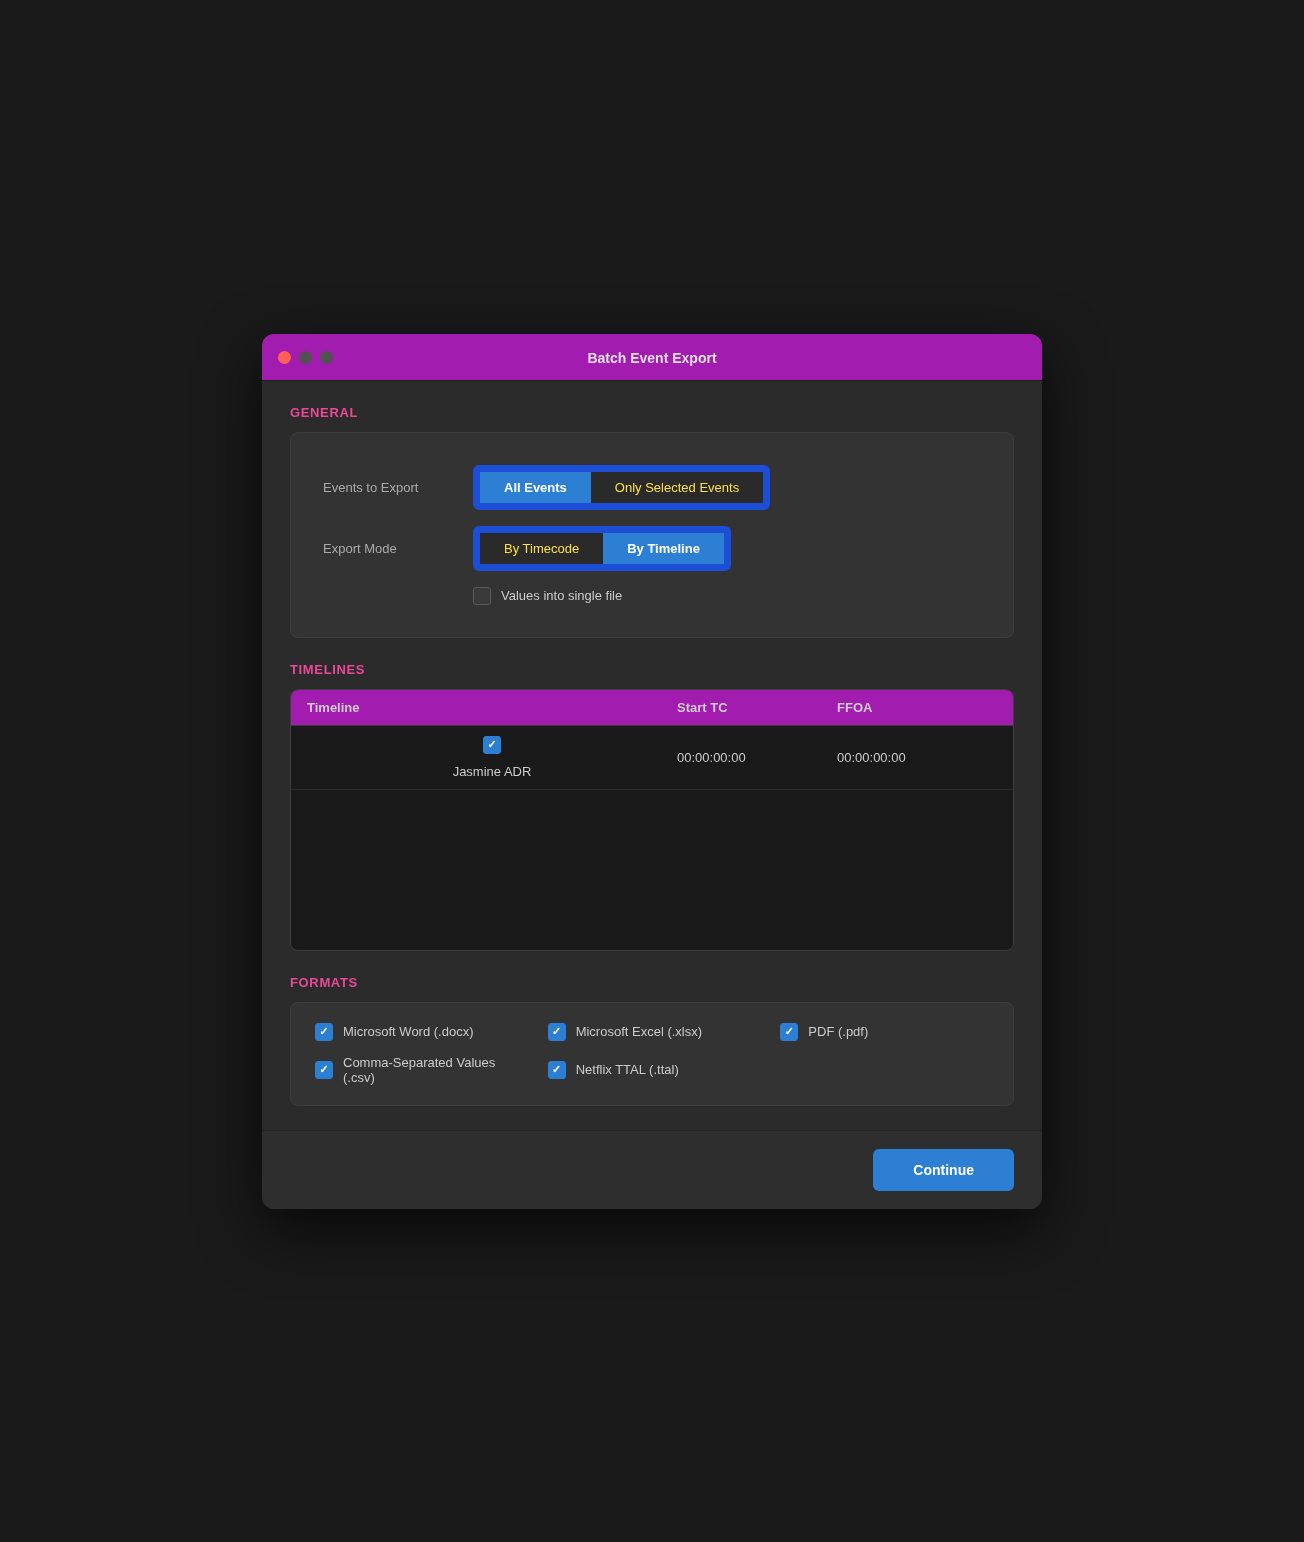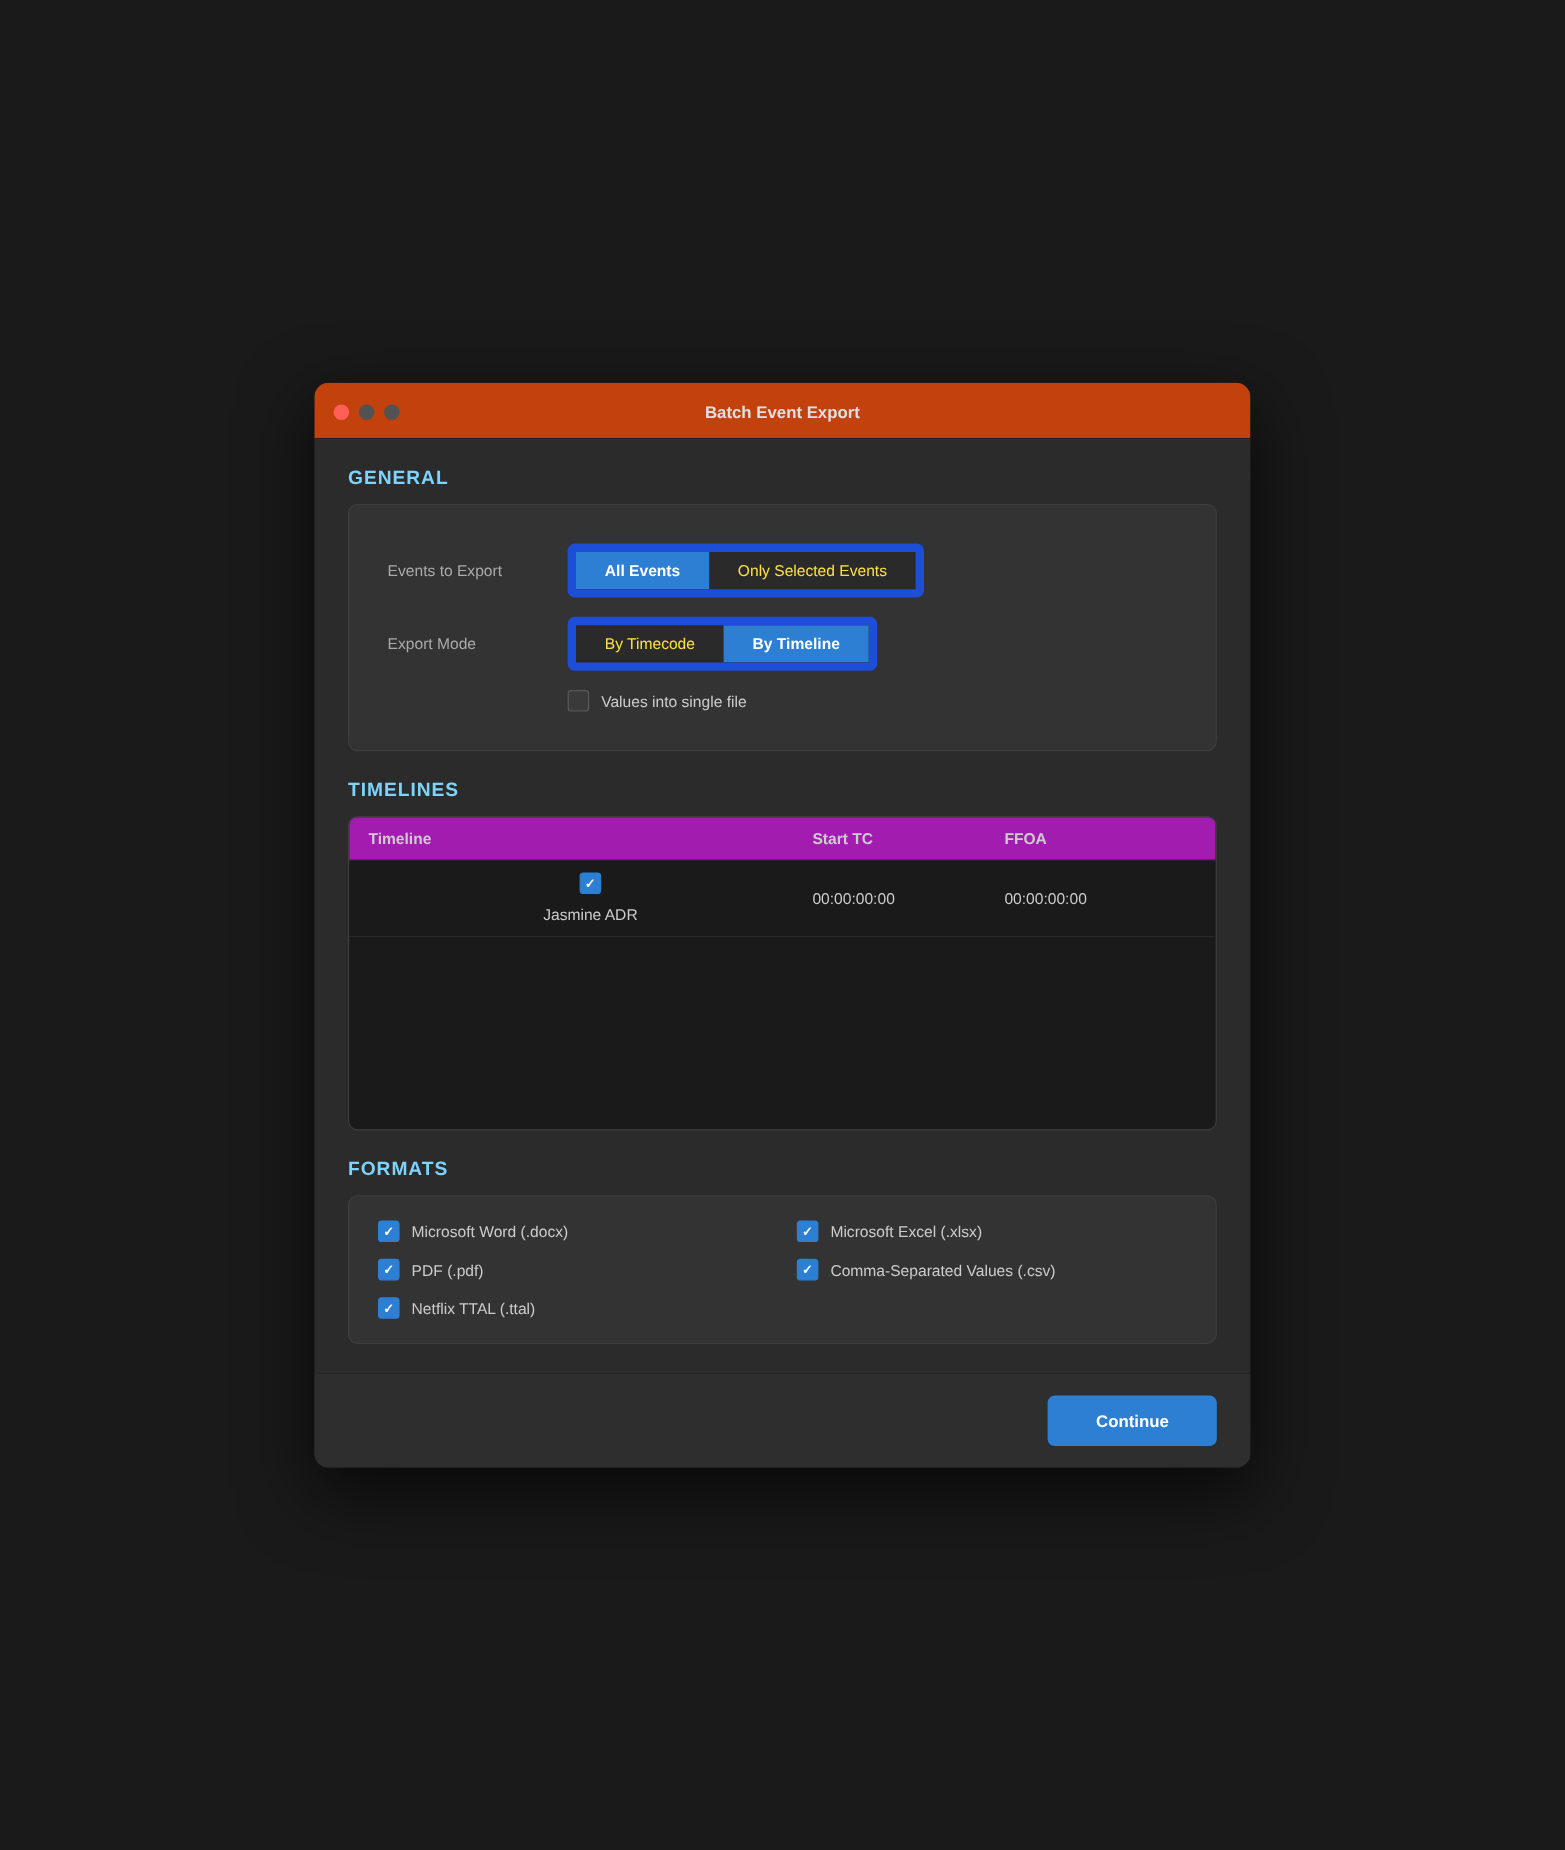--- a/index.html
+++ b/index.html
@@ -19,21 +19,21 @@
 
     .window {
       background: #2b2b2b;
       border-radius: 12px;
       width: 780px;
       box-shadow: 0 20px 60px rgba(0,0,0,0.7);
       overflow: hidden;
     }
 
     .title-bar {
-      background: #c2410c;
+      background: #a21caf;
       padding: 16px 20px 14px 20px;
       display: flex;
       align-items: center;
       justify-content: center;
       position: relative;
       border-bottom: 1px solid #1e1e1e;
     }
 
     .traffic-lights {
       position: absolute;
@@ -66,22 +66,22 @@
       color: #e0e0e0;
       font-size: 14px;
       font-weight: 600;
     }
 
     .content {
       padding: 24px 28px 0 28px;
     }
 
     .section-label {
-      color: #7dd3fc;
-      font-size: 16px;
+      color: #ec4899;
+      font-size: 13px;
       font-weight: 700;
       letter-spacing: 0.05em;
       margin-bottom: 12px;
     }
 
     .panel {
       background: #333333;
       border: 1px solid #3e3e3e;
       border-radius: 8px;
       padding: 32px;
@@ -221,21 +221,21 @@
     .formats-panel {
       background: #333333;
       border: 1px solid #3e3e3e;
       border-radius: 8px;
       padding: 20px 24px;
       margin-bottom: 0;
     }
 
     .formats-grid {
       display: grid;
-      grid-template-columns: 1fr 1fr;
+      grid-template-columns: 1fr 1fr 1fr;
       gap: 14px 24px;
     }
 
     .format-item {
       display: flex;
       align-items: center;
       gap: 10px;
     }
 
     .format-label {

